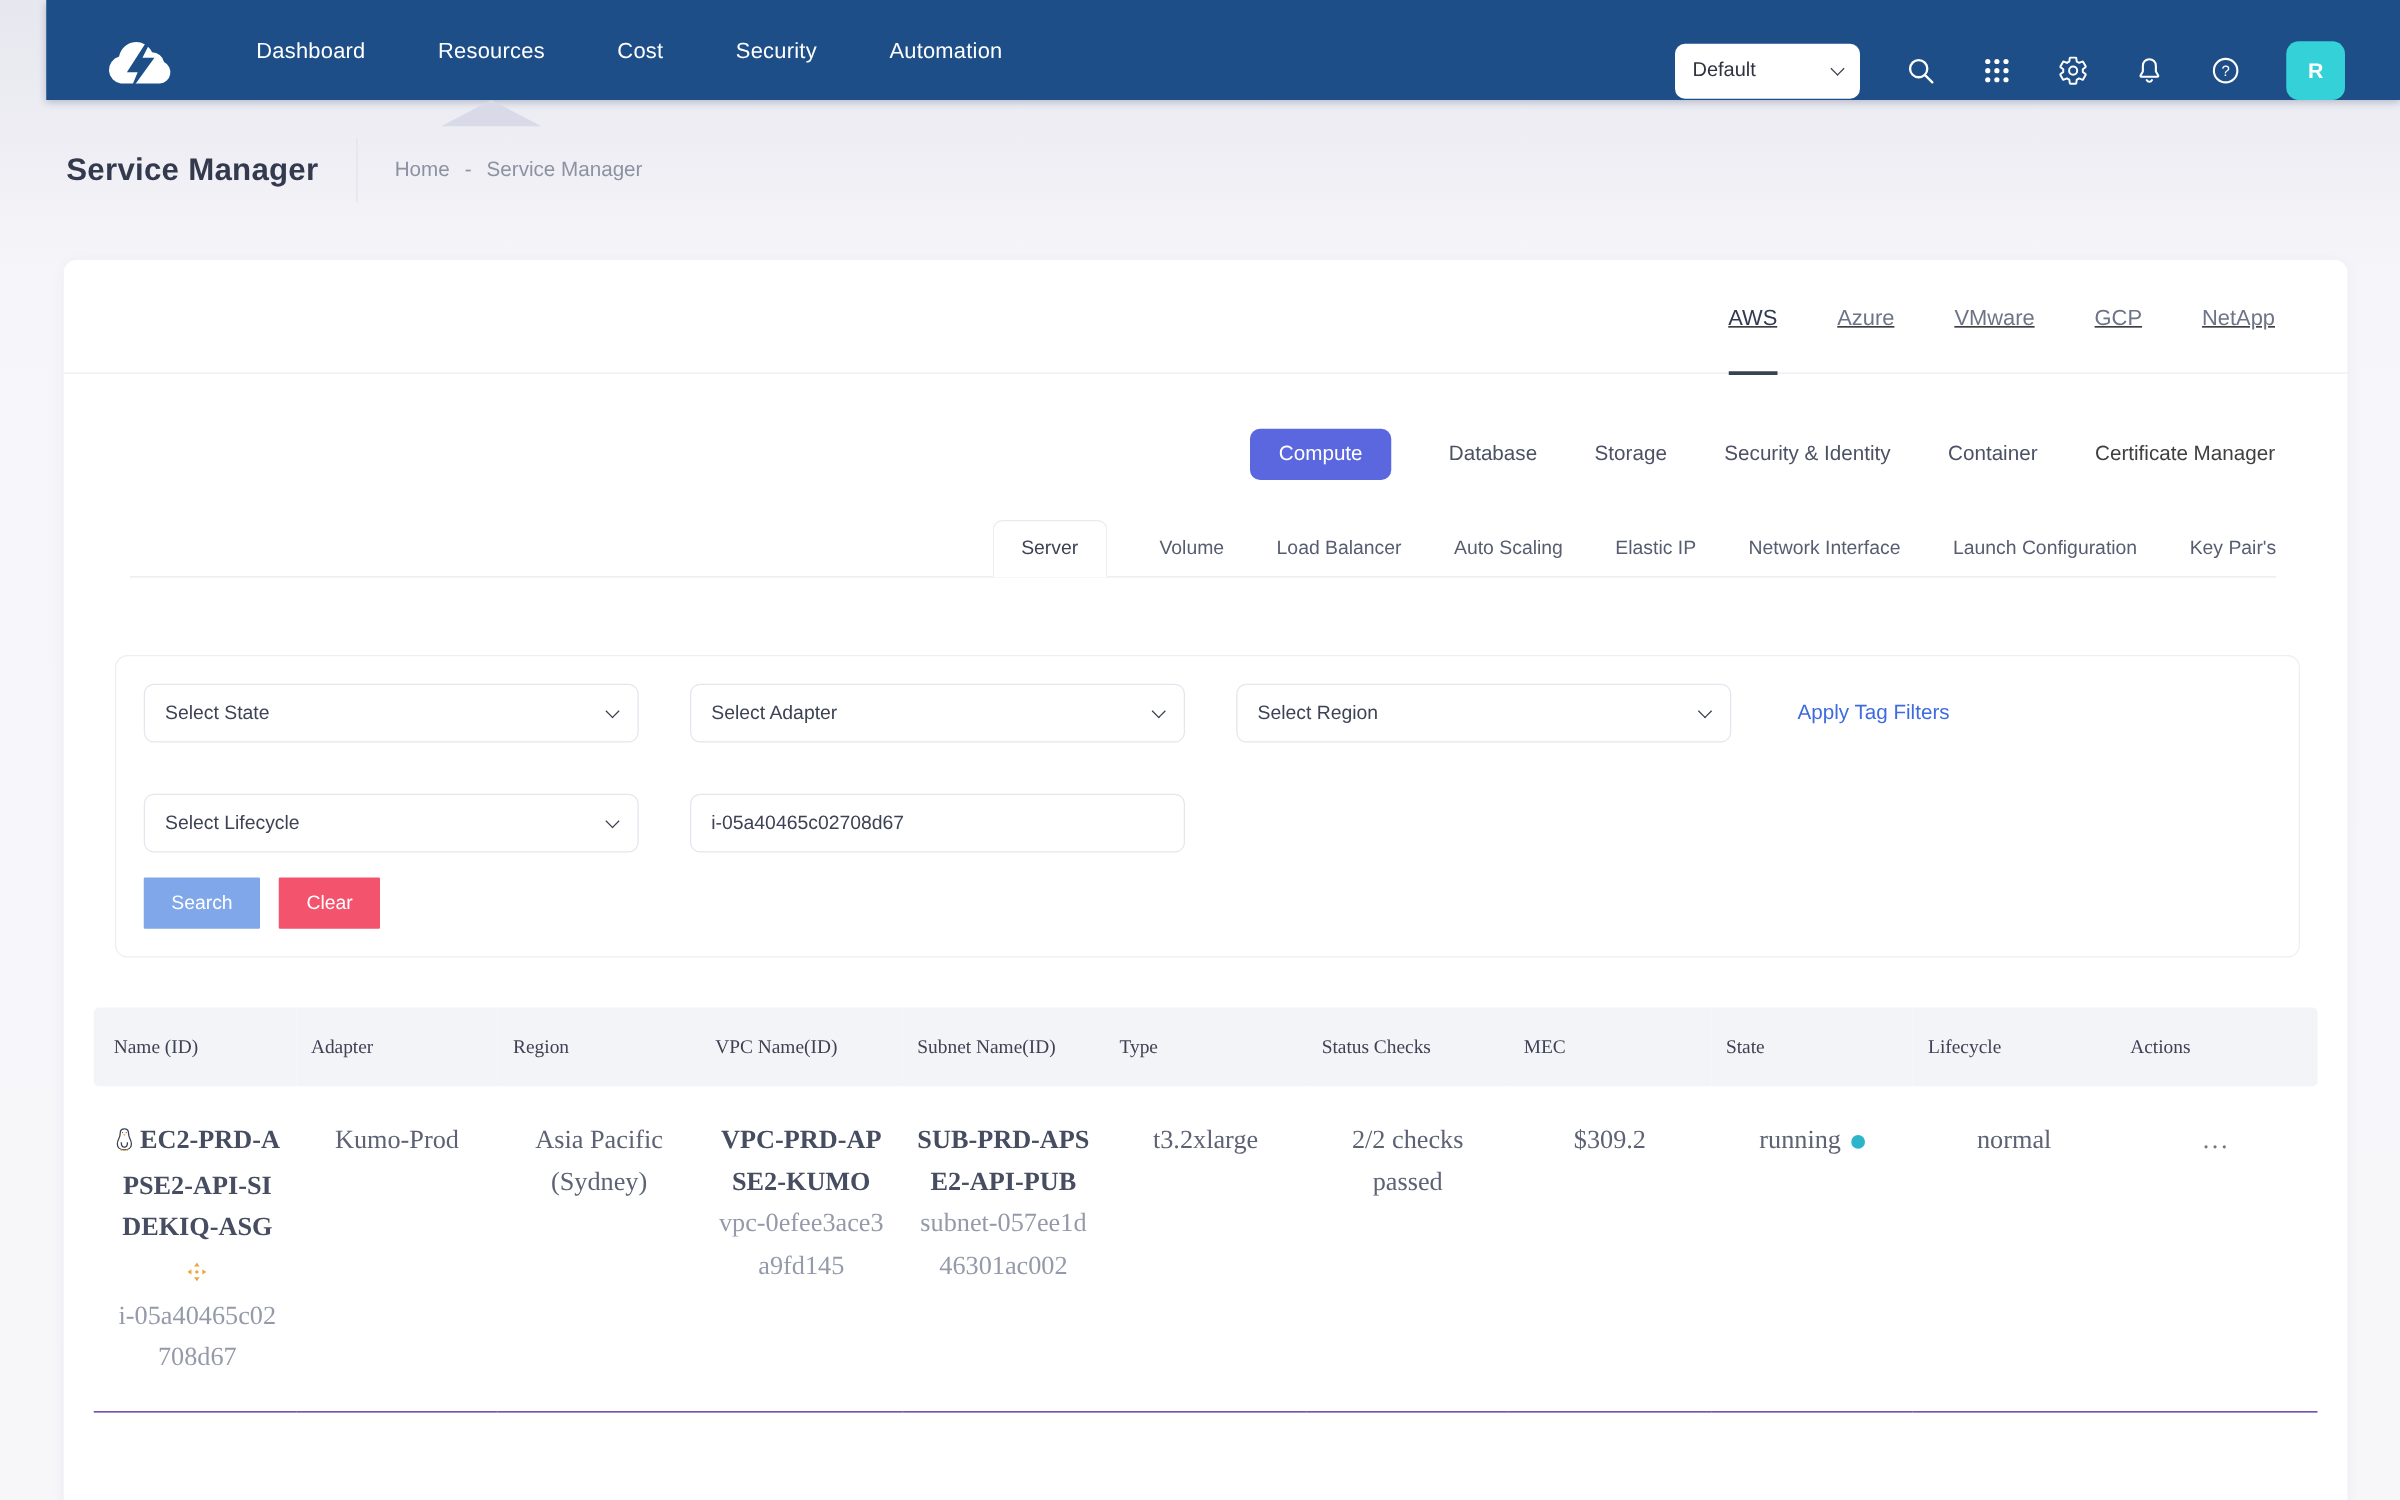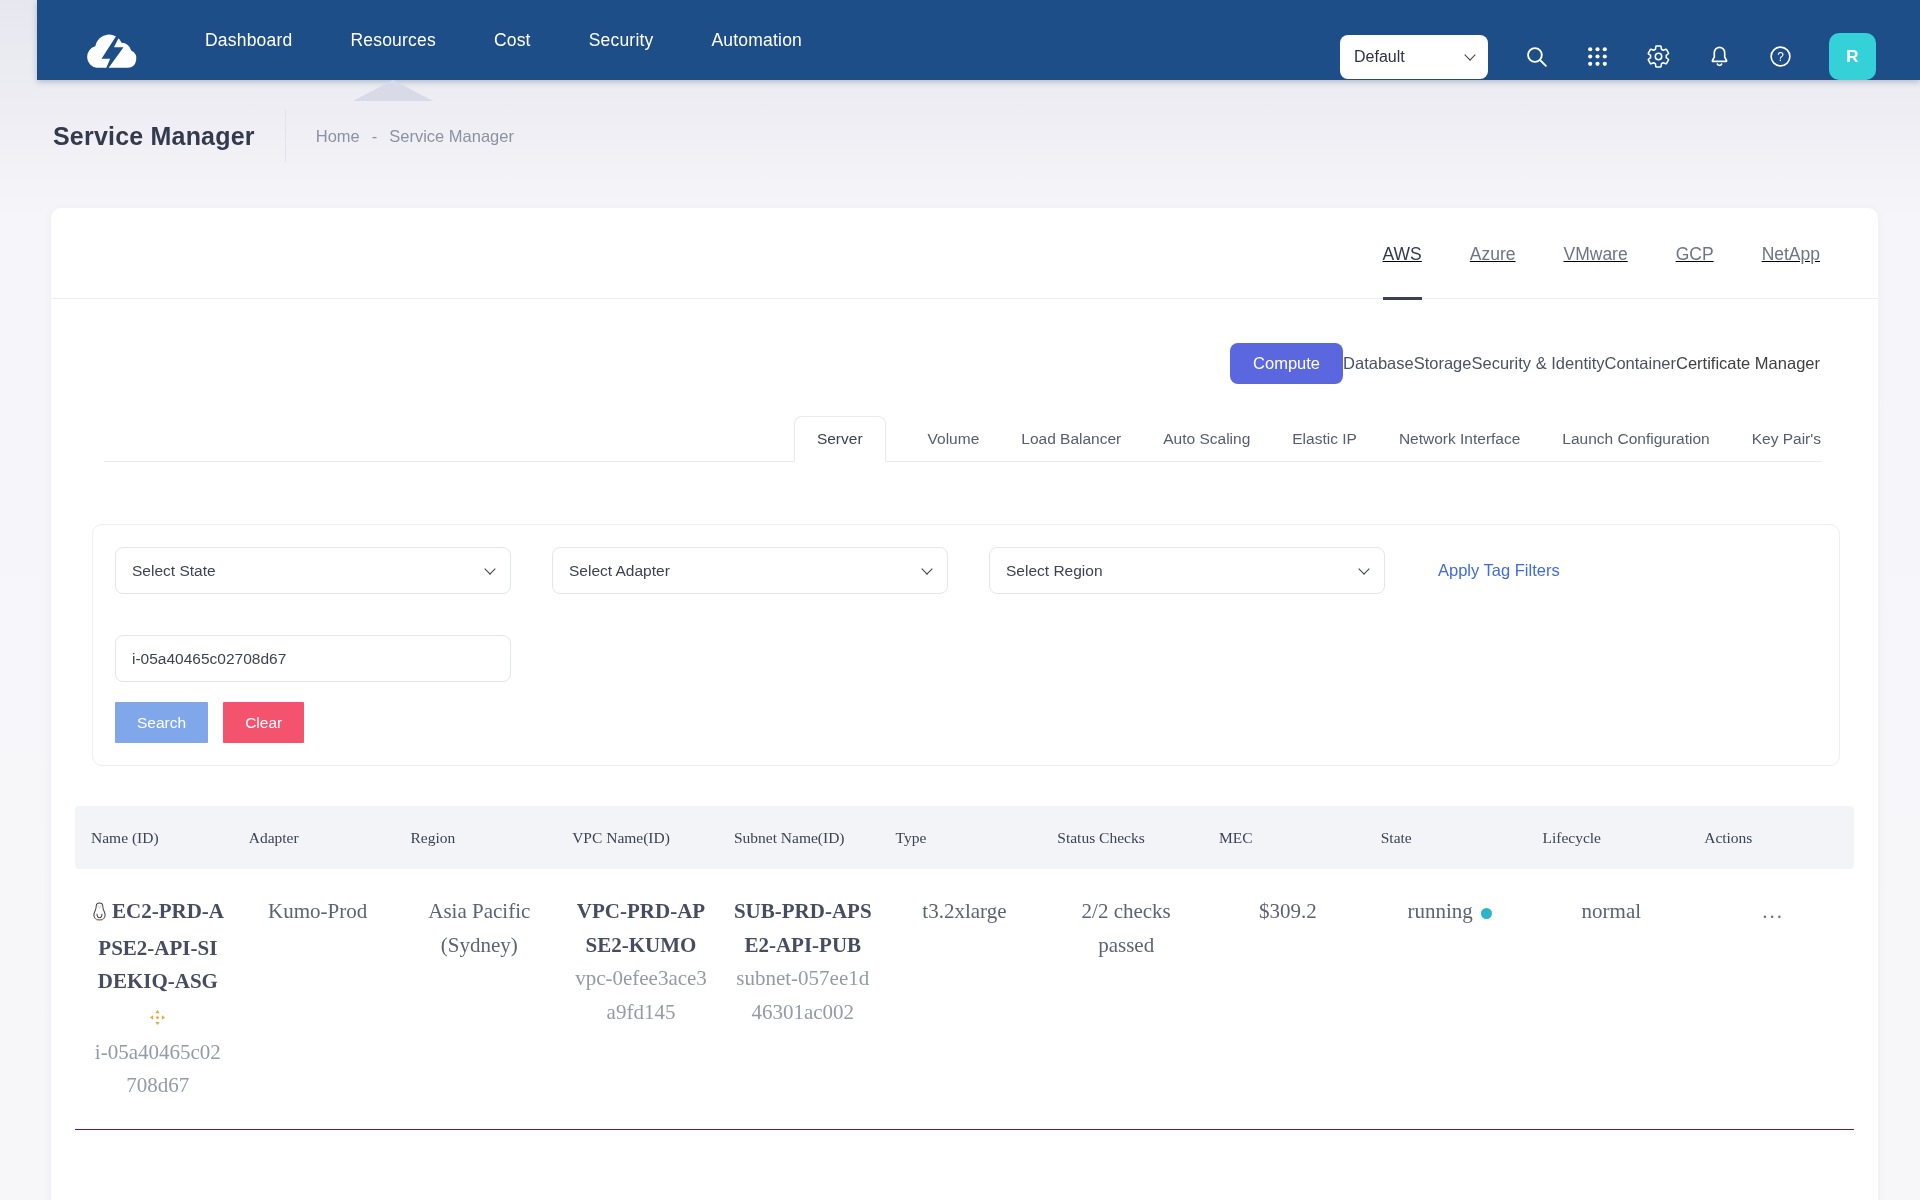--- a/index.html
+++ b/index.html
@@ -40,21 +40,21 @@
   
   .card { margin:46px 42px 0 51px; background:#fff; border-radius:10px;
     box-shadow:0 2px 10px rgba(40,45,80,.05); min-height:1010px; }
 
   .provider-row { display:flex; justify-content:flex-end; gap:48px;
     padding:36px 58px 0 42px; border-bottom:1px solid #ededf2;text-decoration:underline; }
   .provider-tab { font-size:17.5px; color:#6e7487; padding-bottom:32px; cursor:pointer; }
   .provider-tab.active { color:#323950; border-bottom:3px solid #3b4154; margin-bottom:-2px; }
 
   .category-row { display:flex; justify-content:flex-end; align-items:center;
-    padding:44px 58px 0 42px; }
+    gap:46px; padding:44px 58px 0 42px; }
   .cat-tab { font-size:16.5px; color:#4c5264; cursor:pointer; }
   .cat-tab.pill { background:#5a67df; color:#fff; padding:11px 23px; border-radius:8px; }
   .cat-tab.disabled { color:#404040; cursor:default; }
 
   .subtab-row { display:flex; justify-content:flex-end; gap:42px; align-items:flex-end;
     margin:32px 57px 0 53px; border-bottom:1px solid #e9eaf0; font-size:15.5px; }
   .subtab { color:#575d70; padding:13px 0; cursor:pointer; }
   .subtab.active { background:#fff; border:1px solid #e9eaf0; border-bottom:1px solid #fff;
     margin-bottom:-1px; border-radius:8px 8px 0 0; padding:13px 22px; color:#3c4254; }
 
@@ -210,20 +210,24 @@
       <div class="fselect">
         <span>Select Adapter</span>
         <span class="chev"></span>
       </div>
       <div class="fselect">
         <span>Select Region</span>
         <span class="chev"></span>
       </div>
       <div class="tag-link">Apply Tag Filters</div>
 
+      <div class="fselect">
+        <span>Select Lifecycle</span>
+        <span class="chev"></span>
+      </div>
       <input class="finput" value="i-05a40465c02708d67" style="">
     </div>
     <div class="btn-row">
       <button class="btn search">Search</button>
       <button class="btn clear">Clear</button>
     </div>
   </section>
 
   <div class="tbl-wrap">
     <table>

